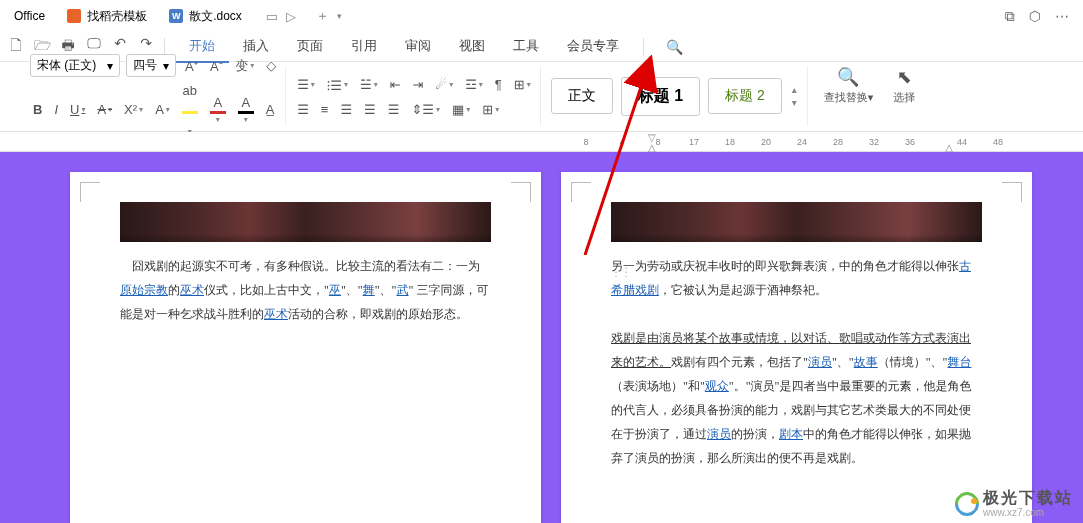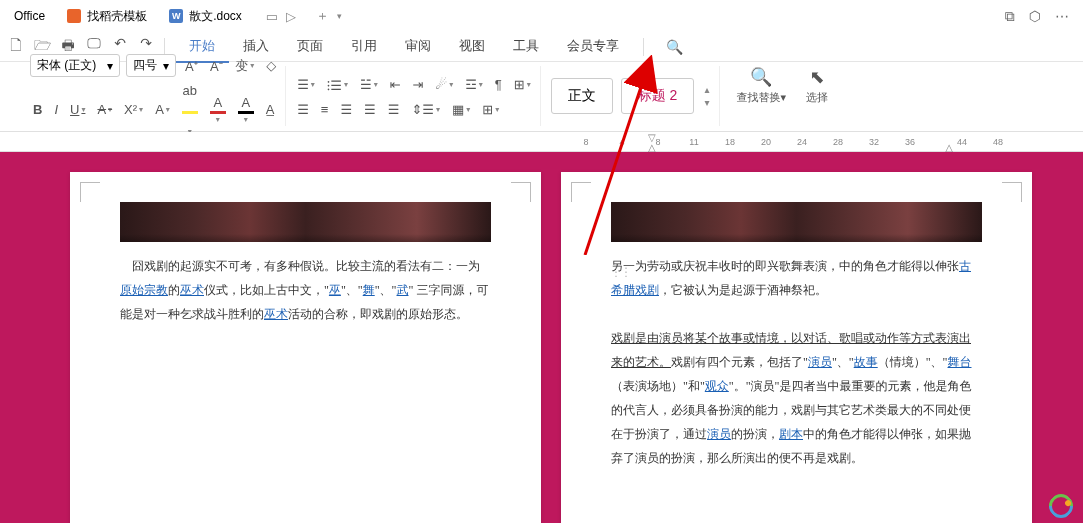--- a/index.html
+++ b/index.html
@@ -30,38 +30,38 @@
 .toolbar { height: 70px; background: #fff; display: flex; align-items: flex-start; padding: 4px 24px; gap: 2px; border-bottom: 1px solid #e0e0e0; }
 .toolgroup { display: flex; flex-direction: column; gap: 4px; padding: 0 6px; border-right: 1px solid #eee; height: 60px; justify-content: center; }
 .toolgroup:last-child { border-right: none; }
 .toolrow { display: flex; gap: 6px; align-items: center; }
 .tbtn { color: #555; font-size: 13px; padding: 2px 3px; border-radius: 3px; display: inline-flex; align-items: center; gap: 2px; }
 .tbtn .caret { font-size: 8px; color: #888; }
 .font-select { border: 1px solid #ccc; border-radius: 3px; padding: 2px 6px; font-size: 12px; min-width: 90px; background: #fff; display: flex; justify-content: space-between; align-items: center; }
 .font-select.small { min-width: 50px; }
 .style-box { border: 1px solid #ccc; border-radius: 3px; padding: 8px 16px; font-size: 14px; background: #fff; margin: 0 2px; }
 .style-box.h1 { font-weight: bold; font-size: 16px; }
-.style-box.h2 { color: #be185d; font-size: 14px; }
+.style-box.h2 { color: #4d7c0f; font-size: 14px; }
 .style-arrow { color: #888; font-size: 10px; display: flex; flex-direction: column; gap: 2px; padding: 0 4px; }
 .search-replace { display: flex; flex-direction: column; align-items: center; gap: 2px; padding: 0 8px; font-size: 11px; color: #555; }
 .search-replace .icon { font-size: 18px; }
 .highlight-yellow { display: inline-block; width: 16px; height: 3px; background: #ffeb3b; }
 .font-color-red { display: inline-block; width: 16px; height: 3px; background: #d32f2f; }
 .font-color-black { display: inline-block; width: 16px; height: 3px; background: #000; }
 
 
 .ruler { height: 20px; background: #fff; display: flex; align-items: center; font-size: 9px; color: #888; padding-left: 580px; position: relative; border-bottom: 1px solid #e0e0e0; }
 .ruler-nums { display: flex; gap: 24px; position: relative; }
 .ruler-nums span { width: 12px; text-align: center; }
 .ruler-marker { position: absolute; font-size: 10px; color: #888; }
 .ruler-marker.top { top: 0; left: 648px; }
 .ruler-marker.bottom { bottom: -2px; left: 648px; }
 
 
-.docarea { position: absolute; top: 152px; left: 0; right: 0; bottom: 0; background: #be185d; display: flex; gap: 20px; padding: 20px 51px 0 70px; }
+.docarea { position: absolute; top: 152px; left: 0; right: 0; bottom: 0; background: #8b5cf6; display: flex; gap: 20px; padding: 20px 51px 0 70px; }
 .page { background: #fff; box-shadow: 0 1px 4px rgba(0,0,0,0.15); width: 480px; height: 360px; padding: 30px 50px; font-size: 12px; line-height: 2; color: #333; position: relative; }
 .page.right { width: 480px; }
 .page-img { width: 100%; height: 40px; background: linear-gradient(90deg, #2a1818 0%, #4a2828 20%, #6b3535 35%, #3a2020 50%, #5a3030 65%, #7a4040 80%, #2a1818 100%); margin-bottom: 12px; position: relative; }
 .page-img::after { content: ''; position: absolute; bottom: 0; left: 0; right: 0; height: 8px; background: linear-gradient(0deg, rgba(0,0,0,0.3), transparent); }
 .doc-text { font-family: "SimSun", serif; font-size: 12px; line-height: 2; }
 .doc-text a, .link { color: #1a5fb4; text-decoration: underline; }
 .underline { text-decoration: underline; }
 .corner { position: absolute; width: 20px; height: 20px; border-color: #bbb; }
 .corner.tl { top: 10px; left: 10px; border-top: 1px solid #bbb; border-left: 1px solid #bbb; }
 .corner.tr { top: 10px; right: 10px; border-top: 1px solid #bbb; border-right: 1px solid #bbb; }
@@ -182,20 +182,21 @@
       <span class="tbtn">☰</span>
       <span class="tbtn">☰</span>
       <span class="tbtn">⇕☰<span class="caret">▾</span></span>
       <span class="tbtn">▦<span class="caret">▾</span></span>
       <span class="tbtn">⊞<span class="caret">▾</span></span>
     </div>
   </div>
 
   <div class="toolgroup" style="flex-direction:row;align-items:center">
     <div class="style-box">正文</div>
+    <div class="style-box h1">标题 1</div>
     <div class="style-box h2">标题 2</div>
     <div class="style-arrow">
       <span>▴</span>
       <span>▾</span>
     </div>
   </div>
 
   <div class="toolgroup" style="flex-direction:row;border-right:none">
     <div class="search-replace">
       <span class="icon">🔍</span>
@@ -207,21 +208,21 @@
     </div>
   </div>
 </div>
 
 <div class="ruler">
   <span class="ruler-marker top">▽</span>
   <div class="ruler-nums">
     <span>8</span>
     <span>4</span>
     <span>8</span>
-    <span>11</span>
+    <span>17</span>
     <span>18</span>
     <span>20</span>
     <span>24</span>
     <span>28</span>
     <span>32</span>
     <span>36</span>
     <span style="margin-left:16px">44</span>
     <span>48</span>
   </div>
   <span class="ruler-marker bottom">△</span>
@@ -256,13 +257,17 @@
   <defs>
     <marker id="ah" markerWidth="12" markerHeight="12" refX="10" refY="6" orient="auto">
       <path d="M0,0 L12,6 L0,12 Z" fill="#d00"></path>
     </marker>
   </defs>
   <line x1="30" y1="200" x2="95" y2="5" stroke="#d00" stroke-width="3" marker-end="url(#ah)"></line>
 </svg>
 
 <div class="watermark">
   <div class="logo"></div>
+  <div class="text">
+    <span class="main">极光下载站</span>
+    <span class="sub">www.xz7.com</span>
+  </div>
 </div>
 
 </body></html>

